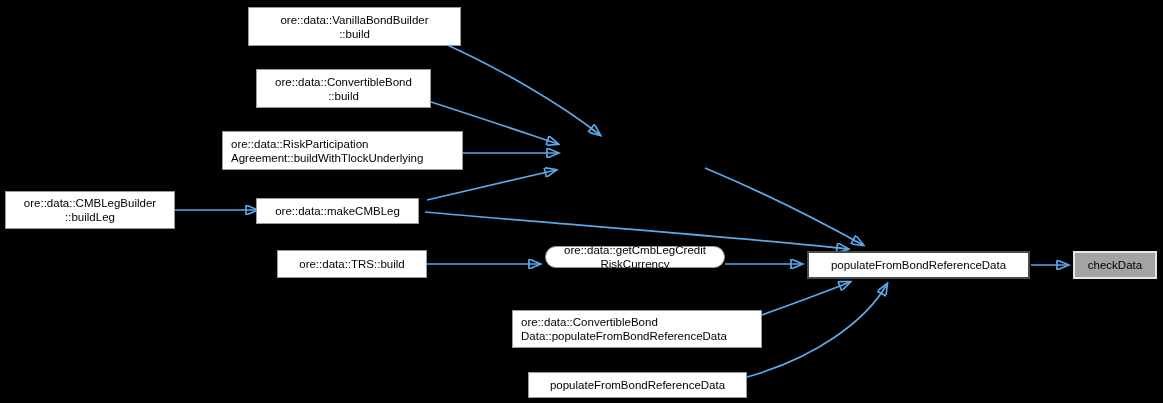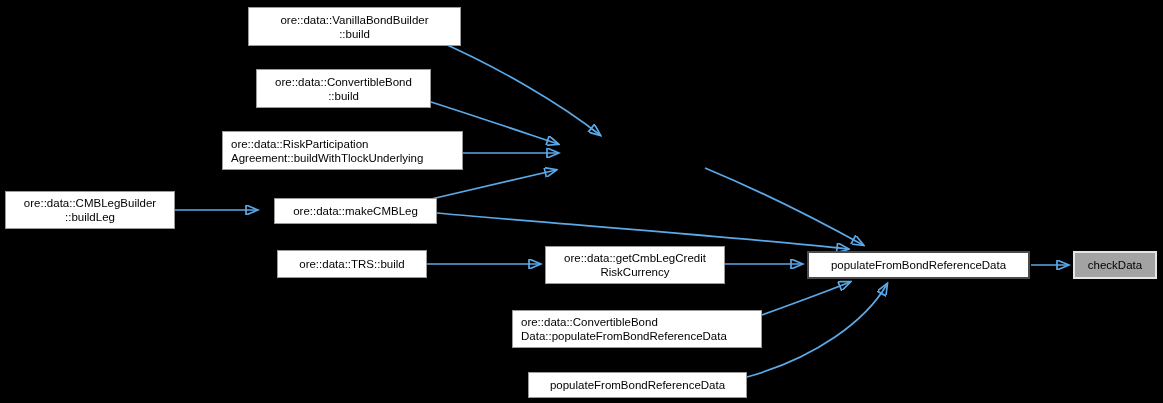--- a/index.html
+++ b/index.html
@@ -48,23 +48,23 @@
   .node.highlight {
     background: #a3a3a3;
     border: 2px solid #e5e5e5;
   }
   
   .n0  { left: 248px;  top: 7px;   width: 213px; height: 39px; }
   .n1  { left: 256px;  top: 69px;  width: 175px; height: 39px; }
   .n2  { left: 222px;  top: 131px; width: 241px; height: 39px; }
   .n3  { left: 565px;  top: 141px; width: 147px; height: 27px; }
   .n4  { left: 5px;    top: 191px; width: 170px; height: 38px; }
-  .n5  { left: 274px;  top: 198px; width: 163px; height: 26px; }
+  .n5  { left: 256px;  top: 198px; width: 163px; height: 26px; }
   .n6  { left: 277px;  top: 250px; width: 150px; height: 28px; }
-  .n7  { left: 545px;  top: 246px; width: 180px; height: 38px; }
+  .n7  { left: 545px;  top: 246px; width: 180px; height: 22px; border-radius: 12px; }
   .n8  { left: 512px;  top: 310px; width: 250px; height: 38px; }
   .n9  { left: 528px;  top: 372px; width: 219px; height: 26px; }
   .n10 { left: 807px;  top: 251px; width: 223px; height: 28px; }
   .n11 { left: 1073px; top: 251px; width: 84px;  height: 28px; }
 </style>
 </head>
 <body>
 
 <div class="canvas">
 

